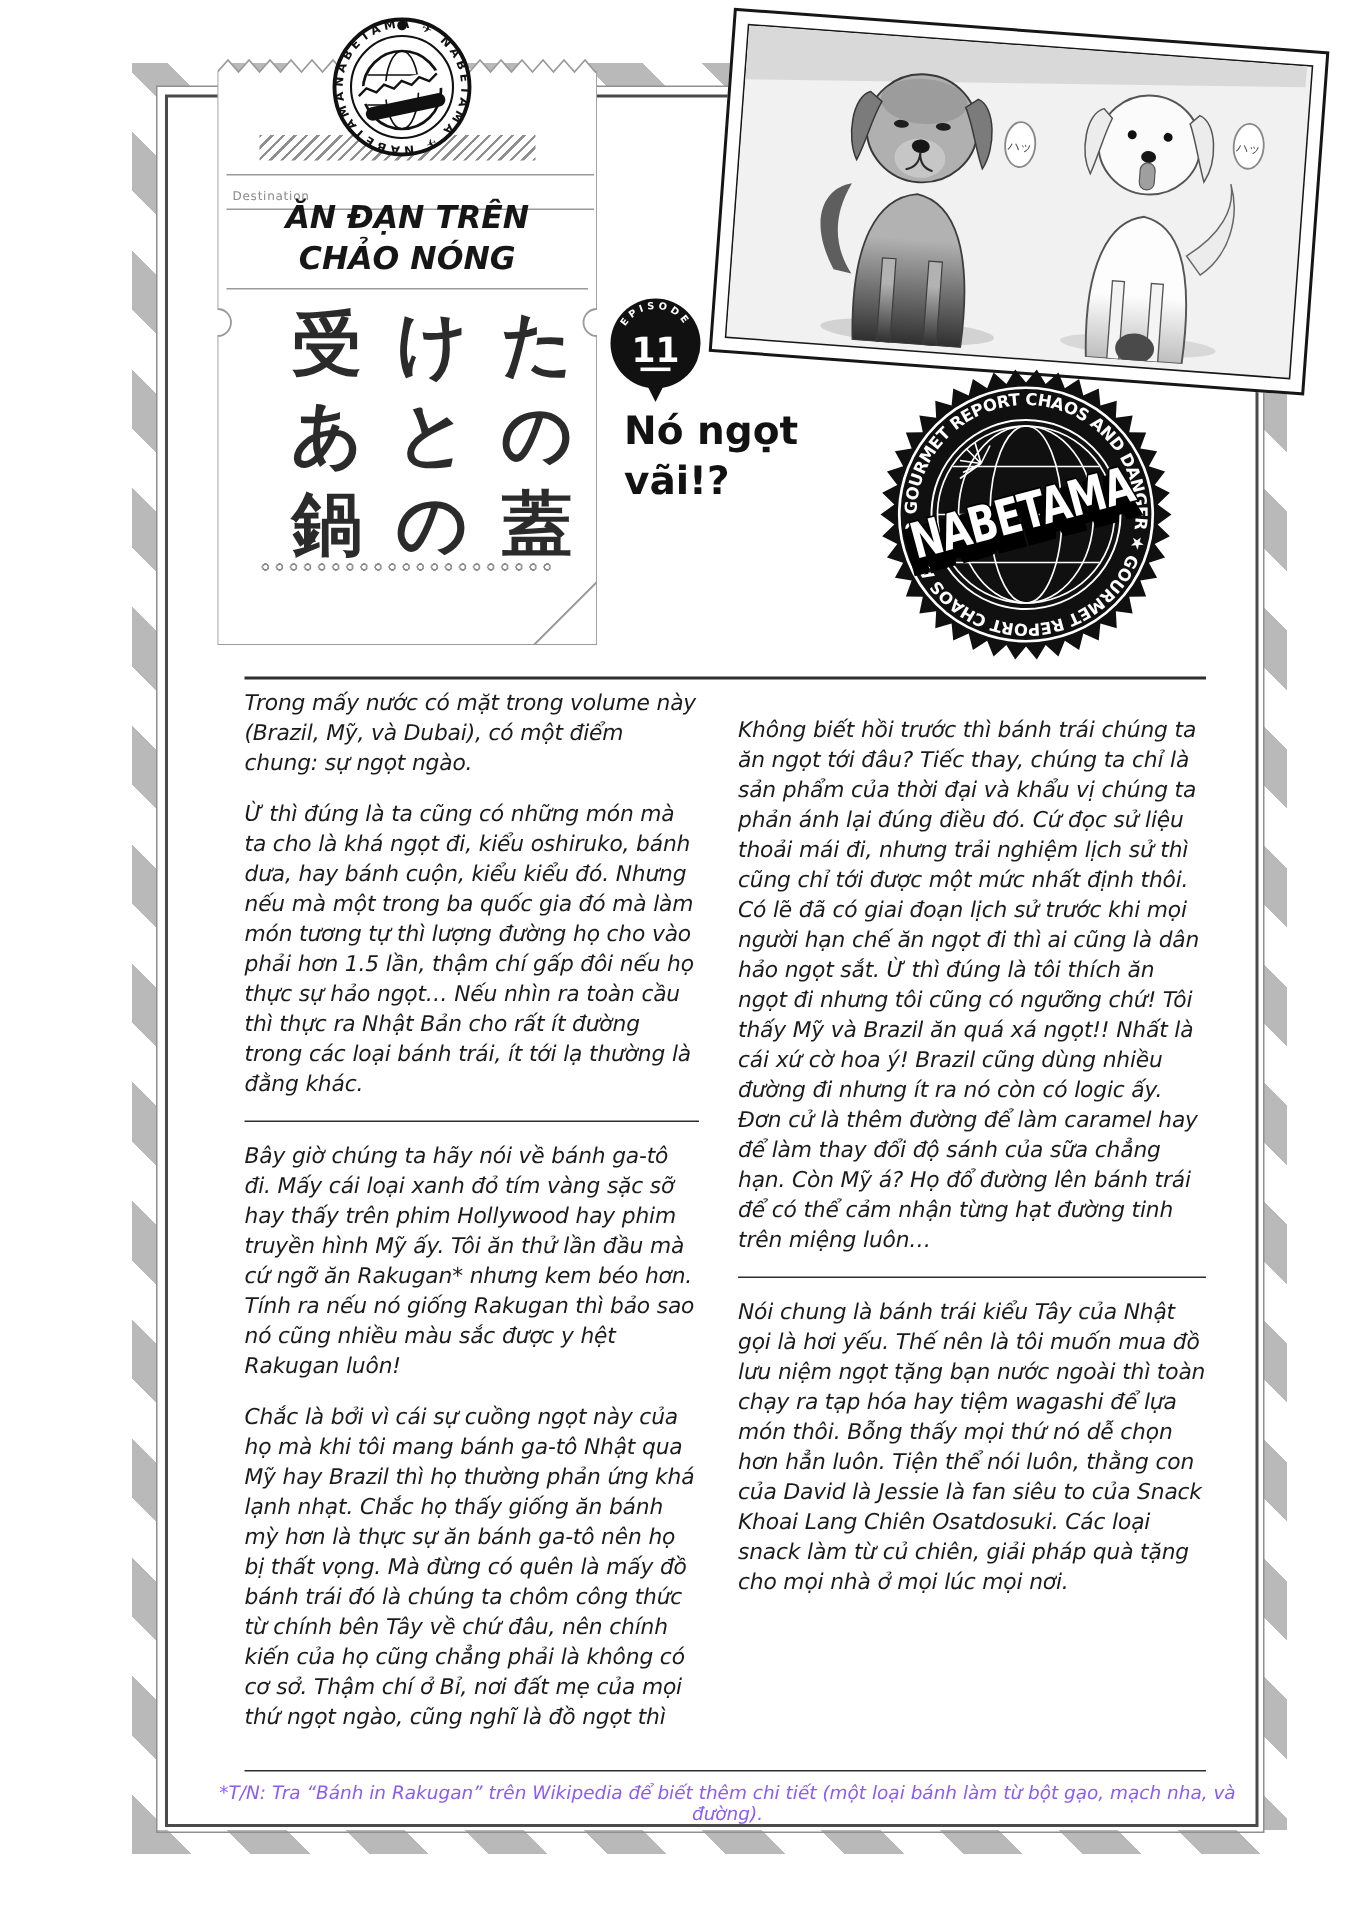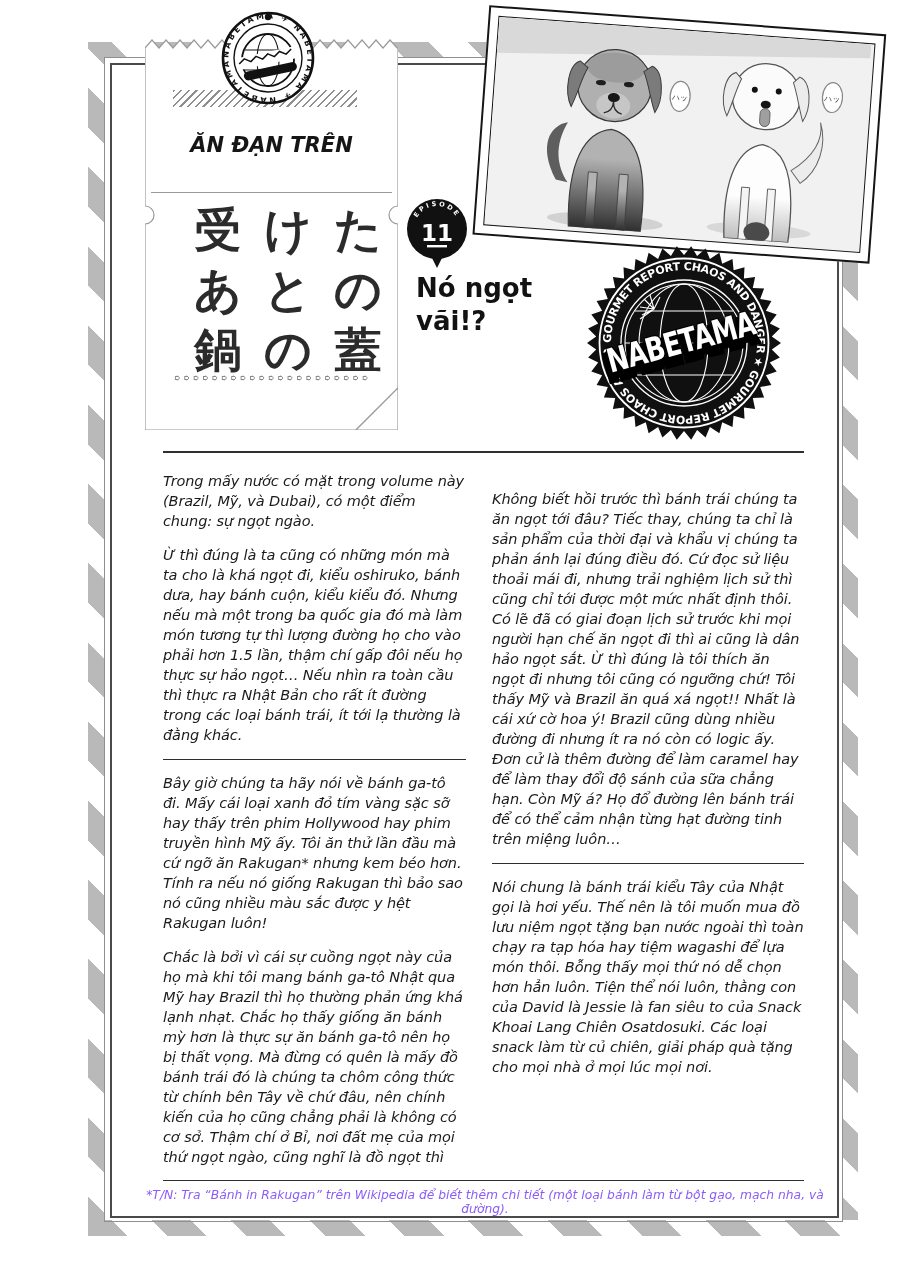--- a/index.html
+++ b/index.html
@@ -9,21 +9,21 @@
   
   .stripe{background:repeating-linear-gradient(45deg,#b9b9b9 0 28px,#ffffff 28px 56px);}
   .band-top{left:88px;top:42px;width:770px;height:16px;}
   .band-bottom{left:88px;top:1220px;width:770px;height:16px;}
   .band-left{left:88px;top:42px;width:16px;height:1194px;}
   .band-right{left:842px;top:42px;width:16px;height:1194px;}
   .frame-outer{left:104px;top:57px;width:737px;height:1163px;border:1px solid #8f8f8f;}
   .frame-inner{left:110px;top:63px;width:725px;height:1151px;border:2px solid #4a4a4a;}
   
   .toprule{left:163px;top:451px;width:641px;border-top:2px solid #2f2f2f;}
-  .col{font-style:italic;font-size:14.5px;line-height:20px;letter-spacing:-0.1px;margin-top:12px;}
+  .col{font-style:italic;font-size:14.5px;line-height:20px;letter-spacing:-0.1px;}
   .col p{margin:0 0 14px 0;}
   .col hr{border:none;border-top:1.5px solid #2e2e2e;margin:5px 0 13px 0;}
   .col-left{left:163px;top:459px;width:303px;}
   .col-right{left:492px;top:477px;width:312px;}
   .botrule{left:163px;top:1180px;width:641px;border-top:1.5px solid #2f2f2f;}
   .footnote{left:140px;top:1188px;width:690px;text-align:center;
             font-style:italic;font-size:12.3px;color:#8b5cf6;}
   
   .tag{left:145px;top:36px;width:253px;height:394px;}
   .tag svg.shape{position:absolute;left:0;top:0;}
@@ -163,22 +163,26 @@
       <ellipse cx="55" cy="52" rx="11" ry="26" fill="none" stroke="#111" stroke-width="1.1"></ellipse>
       <path d="M32,42 H78 M32,62 H78" stroke="#111" stroke-width="1.1"></path>
       <g transform="rotate(-12 55 52)">
         <rect x="24" y="44" width="62" height="12" fill="#fff"></rect>
         <path d="M26,50 l6,-4 6,4 6,-4 6,4 6,-4 6,4 6,-4 6,4 6,-4" stroke="#111" stroke-width="1.5" fill="none"></path>
         <rect x="28" y="59" width="54" height="9" rx="4.5" fill="#111"></rect>
       </g>
     </g>
     <circle cx="55" cy="9" r="3.2" fill="#111"></circle>
   </svg>
+  <div class="abs destblock">
+    <span>Destination</span>
+  </div>
   <div class="abs tagtitle">
     <div>ĂN ĐẠN TRÊN</div>
+    <div>CHẢO NÓNG</div>
   </div>
   <div class="abs titlerule"></div>
   <div class="abs jpgrid">
     <span>受</span>
     <span>け</span>
     <span>た</span>
     <span>あ</span>
     <span>と</span>
     <span>の</span>
     <span>鍋</span>

